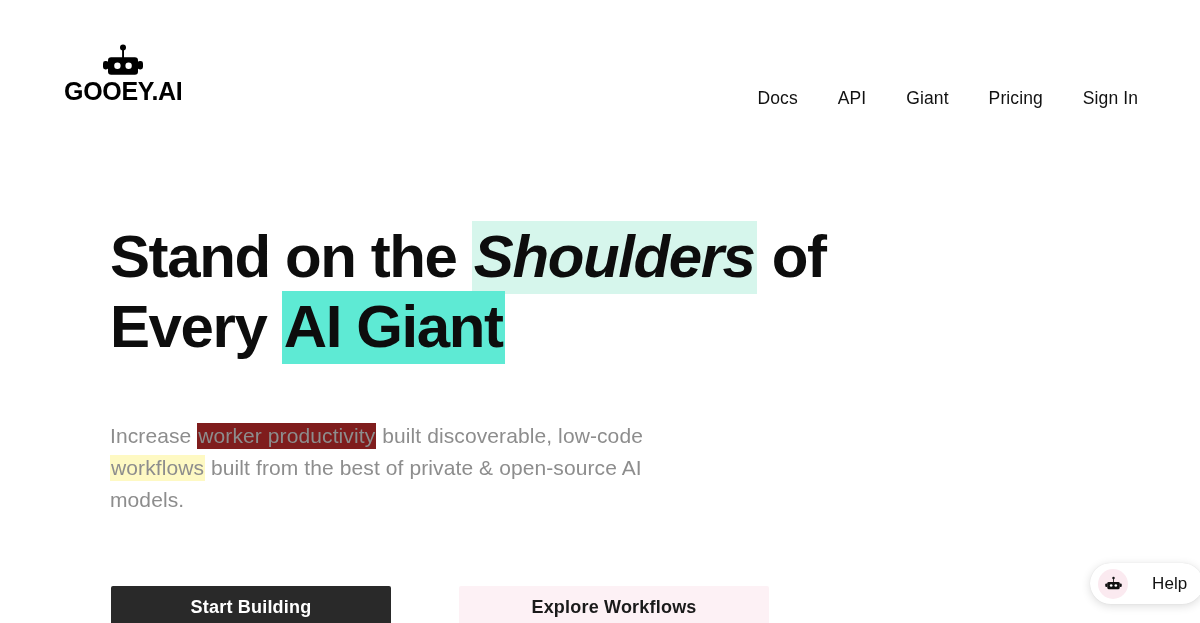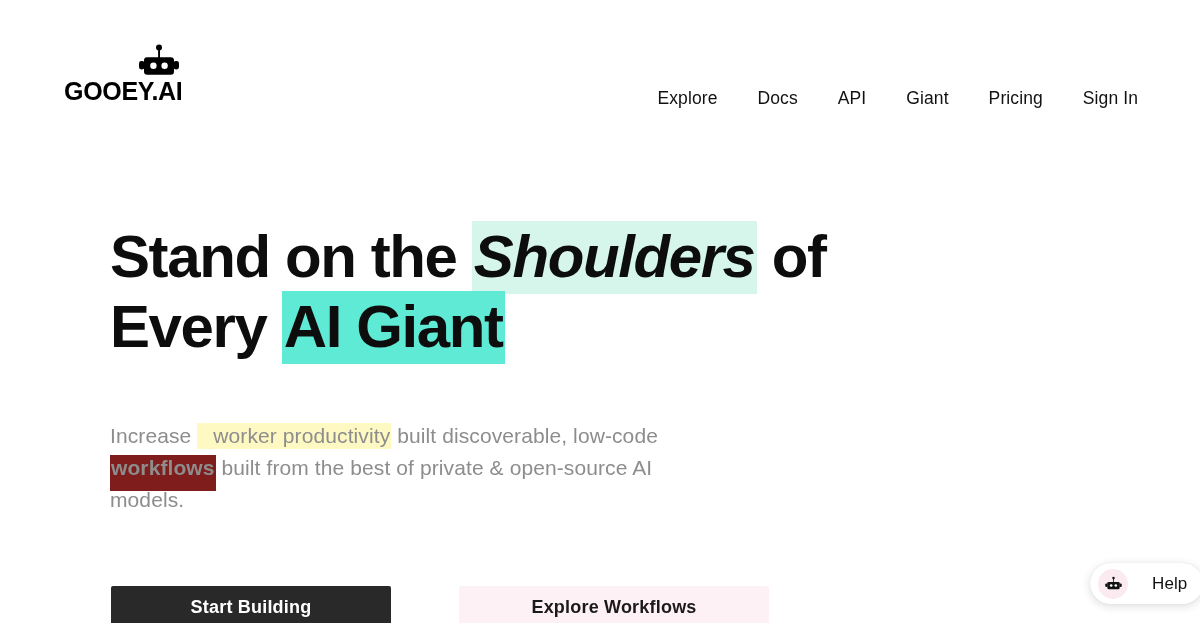--- a/index.html
+++ b/index.html
@@ -28,21 +28,21 @@
     display: flex;
     align-items: flex-start;
   }
 
   .brand {
     position: absolute;
     left: 64px;
     top: 44px;
     display: flex;
     flex-direction: column;
-    align-items: flex-end;
+    align-items: center;
     text-decoration: none;
     color: #000;
   }
 
   .brand-mark {
     display: block;
     width: 46px;
     height: 34px;
   }
 
@@ -113,31 +113,30 @@
     margin-top: 58px;
     font-size: 21px;
     line-height: 32px;
     font-weight: 400;
     color: #8d8d8d;
     letter-spacing: 0.1px;
     max-width: 600px;
   }
 
   .sub-mint {
+    background-color: #7f1d1d;
+    padding: 1px 1px 2px 1px;
+    box-decoration-break: clone;
+    -webkit-box-decoration-break: clone;
+  }
+
+  .sub-pink {
     background-color: #fef9c3;
-    padding: 1px 1px 2px 16px;
-    box-decoration-break: clone;
-    -webkit-box-decoration-break: clone;
-  }
-
-  .sub-pink {
-    background-color: #7f1d1d;
-    padding: 1px 1px 12px 1px;
-    box-decoration-break: clone;
-    font-weight: bold;
+    padding: 1px 1px 2px 1px;
+    box-decoration-break: clone;
     -webkit-box-decoration-break: clone;
   }
 
   
   .cta-row {
     position: absolute;
     left: 111px;
     top: 586px;
     display: flex;
     align-items: flex-start;
@@ -229,21 +228,20 @@
         <rect x="8" y="13.2" width="30" height="17.5" rx="3.2" fill="#000000"></rect>
 
         <circle cx="17.4" cy="21.8" r="3.2" fill="#ffffff"></circle>
         <circle cx="28.6" cy="21.8" r="3.2" fill="#ffffff"></circle>
       </svg>
     </span>
     <span class="brand-name">GOOEY.AI</span>
   </a>
 
   <nav class="nav">
-    <a class="nav-link" href="#">Explore</a>
     <a class="nav-link" href="#">Docs</a>
     <a class="nav-link" href="#">API</a>
     <a class="nav-link" href="#">Giant</a>
     <a class="nav-link" href="#">Pricing</a>
     <a class="nav-link" href="#">Sign In</a>
   </nav>
 
 </header>
 
 <section class="hero">

